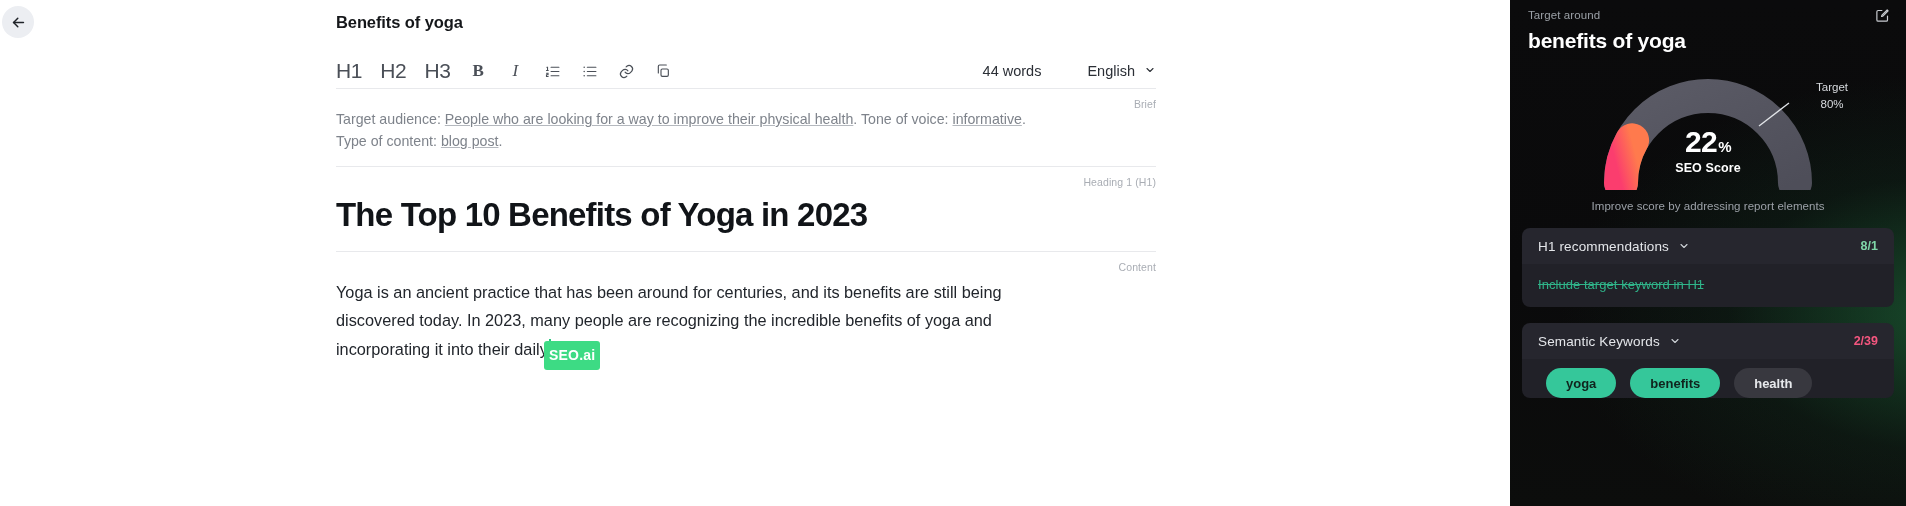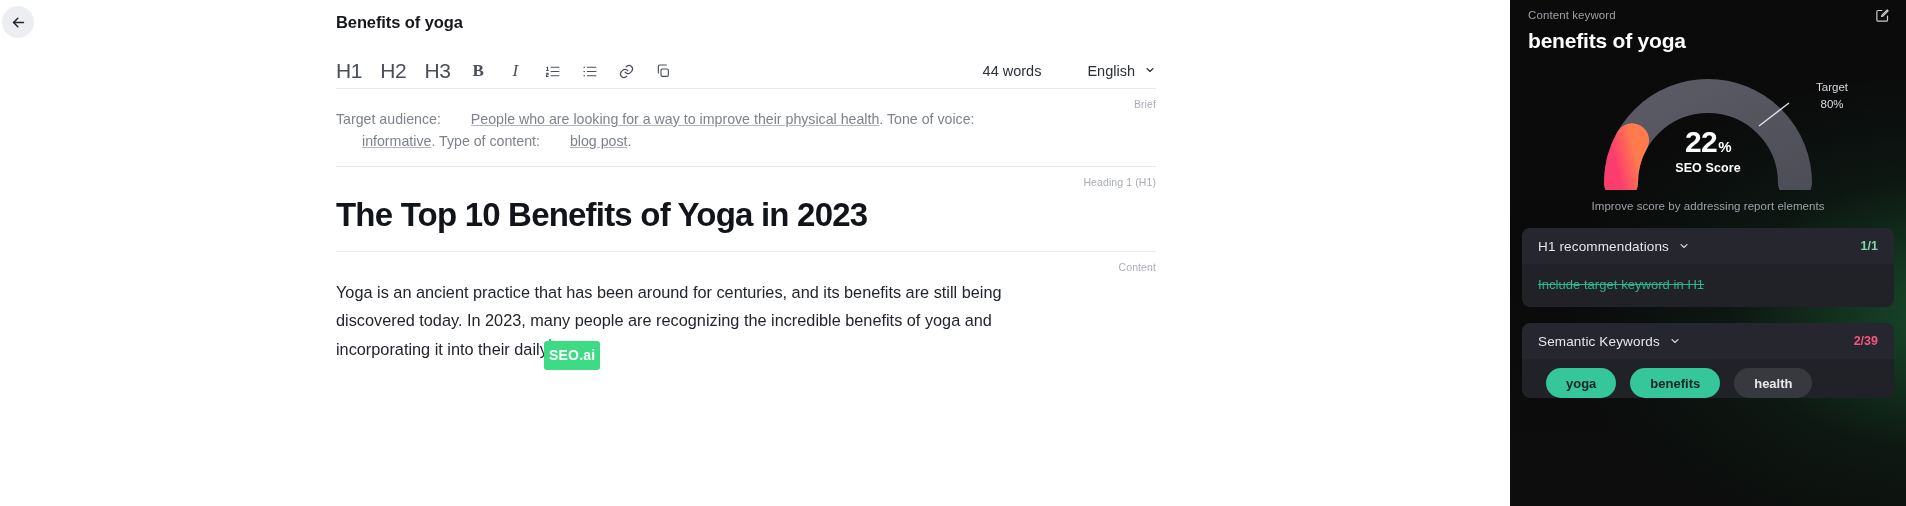--- a/index.html
+++ b/index.html
@@ -66,21 +66,21 @@
   .block { position: relative; padding-top: 9px; }
   .block-label {
     position: absolute; right: 0; top: 9px;
     font-size: 10.5px; color: #a9adb4; letter-spacing: 0.1px;
   }
   .brief-text {
     font-size: 14.2px; line-height: 1.58;
     color: #7e838b; width: 690px;
     padding-top: 10px; padding-bottom: 13px;
   }
-  .brief-text u { text-decoration-color: #b4b8be; margin-left: 26px; }
+  .brief-text u { text-decoration-color: #b4b8be; }
 
   .h1-block { padding-top: 12px; padding-bottom: 16px; }
   .h1-text {
     font-size: 33px; font-weight: 700; color: #111418;
     letter-spacing: -0.8px; line-height: 1.22;
     padding-top: 16px;
   }
 
   .content-block { padding-top: 12px; }
   .content-text {
@@ -280,21 +280,21 @@
           <div class="caret-label">SEO.ai</div>
         </div>
       </div>
 
     </div>
   </div>
 
   <div class="seo-panel">
 
     <div class="kw-head">
-      <div class="kw-label">Content keyword</div>
+      <div class="kw-label">Target around</div>
       <div class="kw-value">benefits of yoga</div>
       <div class="kw-edit">
         <span>
           <svg width="15" height="15" viewBox="0 0 24 24" fill="none" stroke="#c9ccd1" stroke-width="1.9" stroke-linecap="round" stroke-linejoin="round">
             <path d="M20 13v6a2 2 0 0 1-2 2H5a2 2 0 0 1-2-2V6a2 2 0 0 1 2-2h6"></path>
             <path d="M19.5 3.2 21 4.7 12.6 13l-2.1.6.6-2.1z"></path>
           </svg>
         </span>
       </div>
     </div>
@@ -331,21 +331,21 @@
     <div class="gauge-note">Improve score by addressing report elements</div>
 
     <div class="section">
       <div class="sec-head">
         <span class="sec-title">H1 recommendations</span>
         <span class="sec-chev">
           <svg width="12" height="12" viewBox="0 0 24 24" fill="none" stroke="#cfd3d8" stroke-width="2.2" stroke-linecap="round" stroke-linejoin="round">
             <polyline points="6 9 12 15 18 9"></polyline>
           </svg>
         </span>
-        <span class="sec-count" style="color:#7fd6a8">1/1</span>
+        <span class="sec-count" style="color:#7fd6a8">8/1</span>
       </div>
       <div class="sec-body">
         <div class="rec-item">Include target keyword in H1</div>
       </div>
     </div>
 
     <div class="section">
       <div class="sec-head">
         <span class="sec-title">Semantic Keywords</span>
         <span class="sec-chev">

